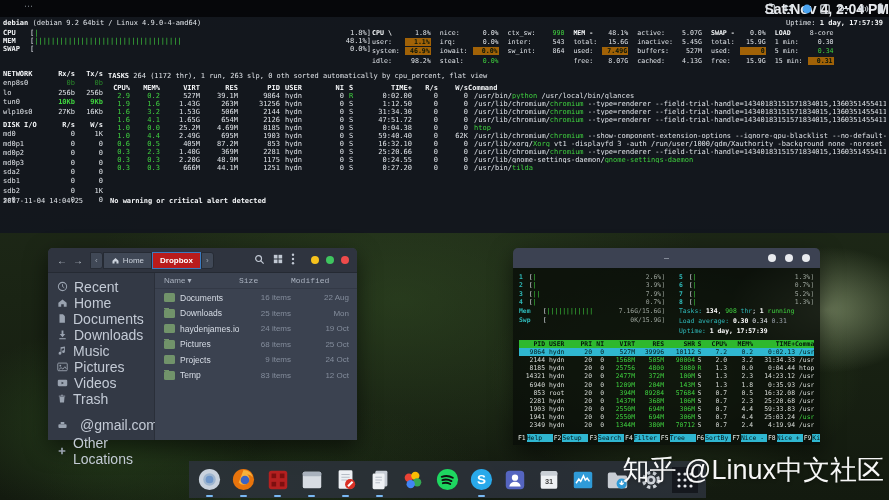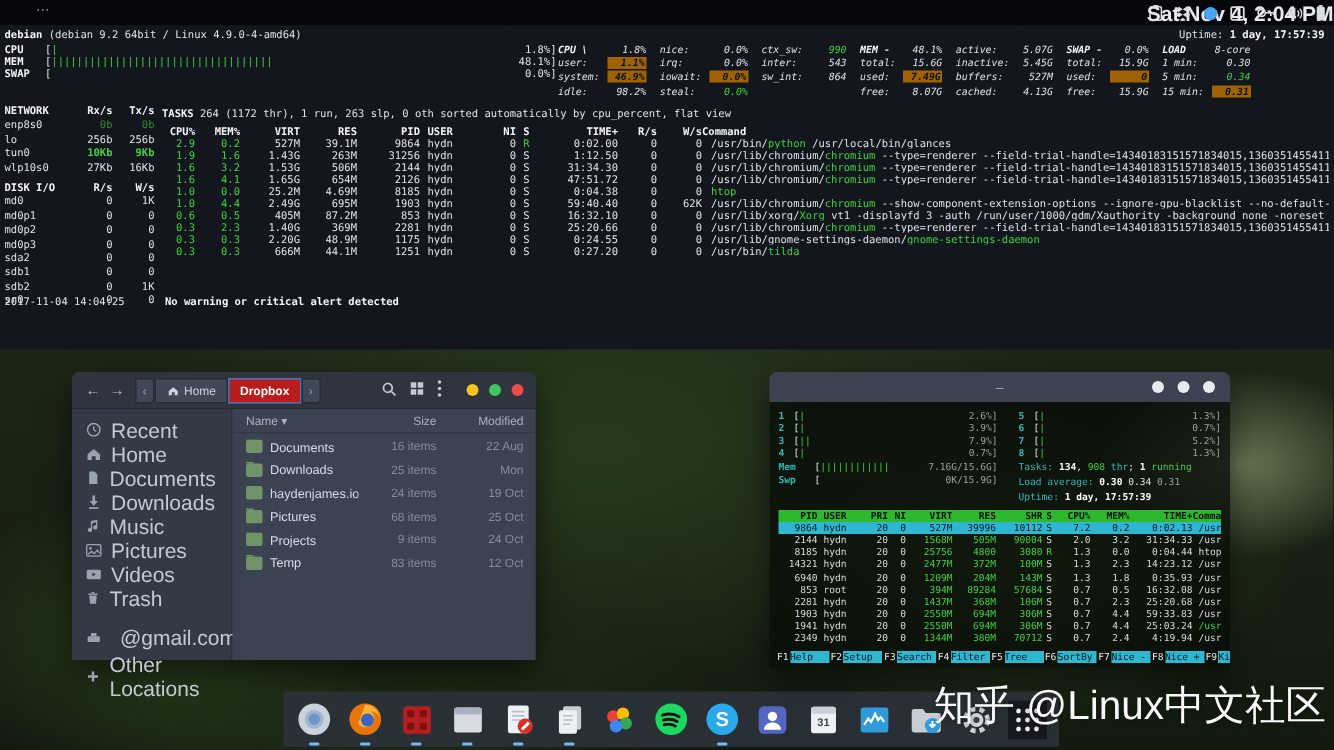--- a/index.html
+++ b/index.html
@@ -26,21 +26,21 @@
   .w{color:#dfe3e8;}
   .g{color:#3fd13f;}
   .gb{color:#3fd13f;font-weight:bold;}
   .gd{color:#2a8a2a;}
   .K{background:#a16207;color:#06140a;font-weight:bold;padding:0 1px;}
   .dim{color:#9aa2ac;}
   .meter-row{display:flex;align-items:flex-start;height:8px;width:368px;}
   .meter-row .mlbl{width:27px;font-weight:bold;color:#f4f6f8;}
   .meter-row .mbar{flex:1;overflow:hidden;color:#3fd13f;}
   .meter-row .mpct{width:36px;text-align:right;}
-  .gl-stats{display:flex;gap:9px;font-size:6.6px;font-style:italic;}
+  .gl-stats{display:flex;gap:9px;font-size:6.6px;}
   .sg{display:grid;grid-template-columns:auto auto;column-gap:5px;row-gap:1.2px;align-content:start;}
   .sg .sl{text-align:left;}
   .sg .sv{text-align:right;min-width:24px;}
   .mini{display:grid;row-gap:1.4px;}
   .mini .r{display:grid;grid-template-columns:46px 26px 28px;}
   .mini .r span:nth-child(2),.mini .r span:nth-child(3){text-align:right;}
   .ptab{display:grid;row-gap:1.1px;}
   .ptab .pr{display:grid;grid-template-columns:26px 30px 40px 38px 42px 36px 28px 14px 54px 26px 30px auto;height:6.9px;overflow:hidden;}
   .ptab .pr span{overflow:hidden;}
   .ptab .pr span:nth-child(-n+5),.ptab .pr span:nth-child(7),
@@ -63,21 +63,21 @@
   .light{width:8px;height:8px;border-radius:50%;}
   .f-body{display:flex;height:167px;}
   .f-side{width:107px;background:#333945;border-right:1px solid #2a2f39;padding-top:6px;box-sizing:border-box;}
   .side-item{display:flex;align-items:center;gap:6px;height:16px;padding:0 9px;color:#c3cad5;font-size:14px;}
   .side-item .eject{margin-left:auto;}
   .side-item.gmail{margin-top:10px;}
   .side-item.other{margin-top:10px;}
   .blurname{display:inline-block;width:26px;height:6px;background:#89909b;border-radius:2px;filter:blur(1px);}
   .f-main{flex:1;background:#3b4250;display:flex;flex-direction:column;}
   .f-cols{display:grid;grid-template-columns:auto 52px 58px;height:15px;align-items:center;border-bottom:1px solid #333946;color:#aab2bf;padding:0 8px 0 9px;font-size:8px;}
-  .f-cols .c-size,.f-cols .c-mod{text-align:right;}
+  .f-cols .c-size,.f-cols .c-mod{text-align:left;font-family:Liberation Mono, monospace;}
   .f-rows{padding-top:1px;}
   .f-row{display:grid;grid-template-columns:auto 52px 58px;height:15.5px;align-items:center;padding:0 8px 0 9px;}
   .f-row .nm{display:flex;align-items:center;gap:5px;color:#d7dde6;overflow:hidden;}
   .f-row .sz,.f-row .md{text-align:right;color:#848d9c;font-size:8px;}
   .foldericon{width:11px;height:9px;background:#71936a;border-radius:1.5px;position:relative;flex:0 0 auto;}
   .foldericon:before{content:"";position:absolute;top:-2px;left:0;width:5px;height:2px;background:#71936a;border-radius:1px 1px 0 0;}
   
   .htopw{position:absolute;left:513px;top:248px;width:307px;height:197px;z-index:21;}
   .h-title{height:20px;background:#3c4252;border-radius:5px 5px 0 0;position:relative;display:flex;align-items:center;justify-content:center;color:#aab1bd;font-size:9px;}
   .h-dots{position:absolute;right:10px;top:6px;display:flex;gap:9px;}

